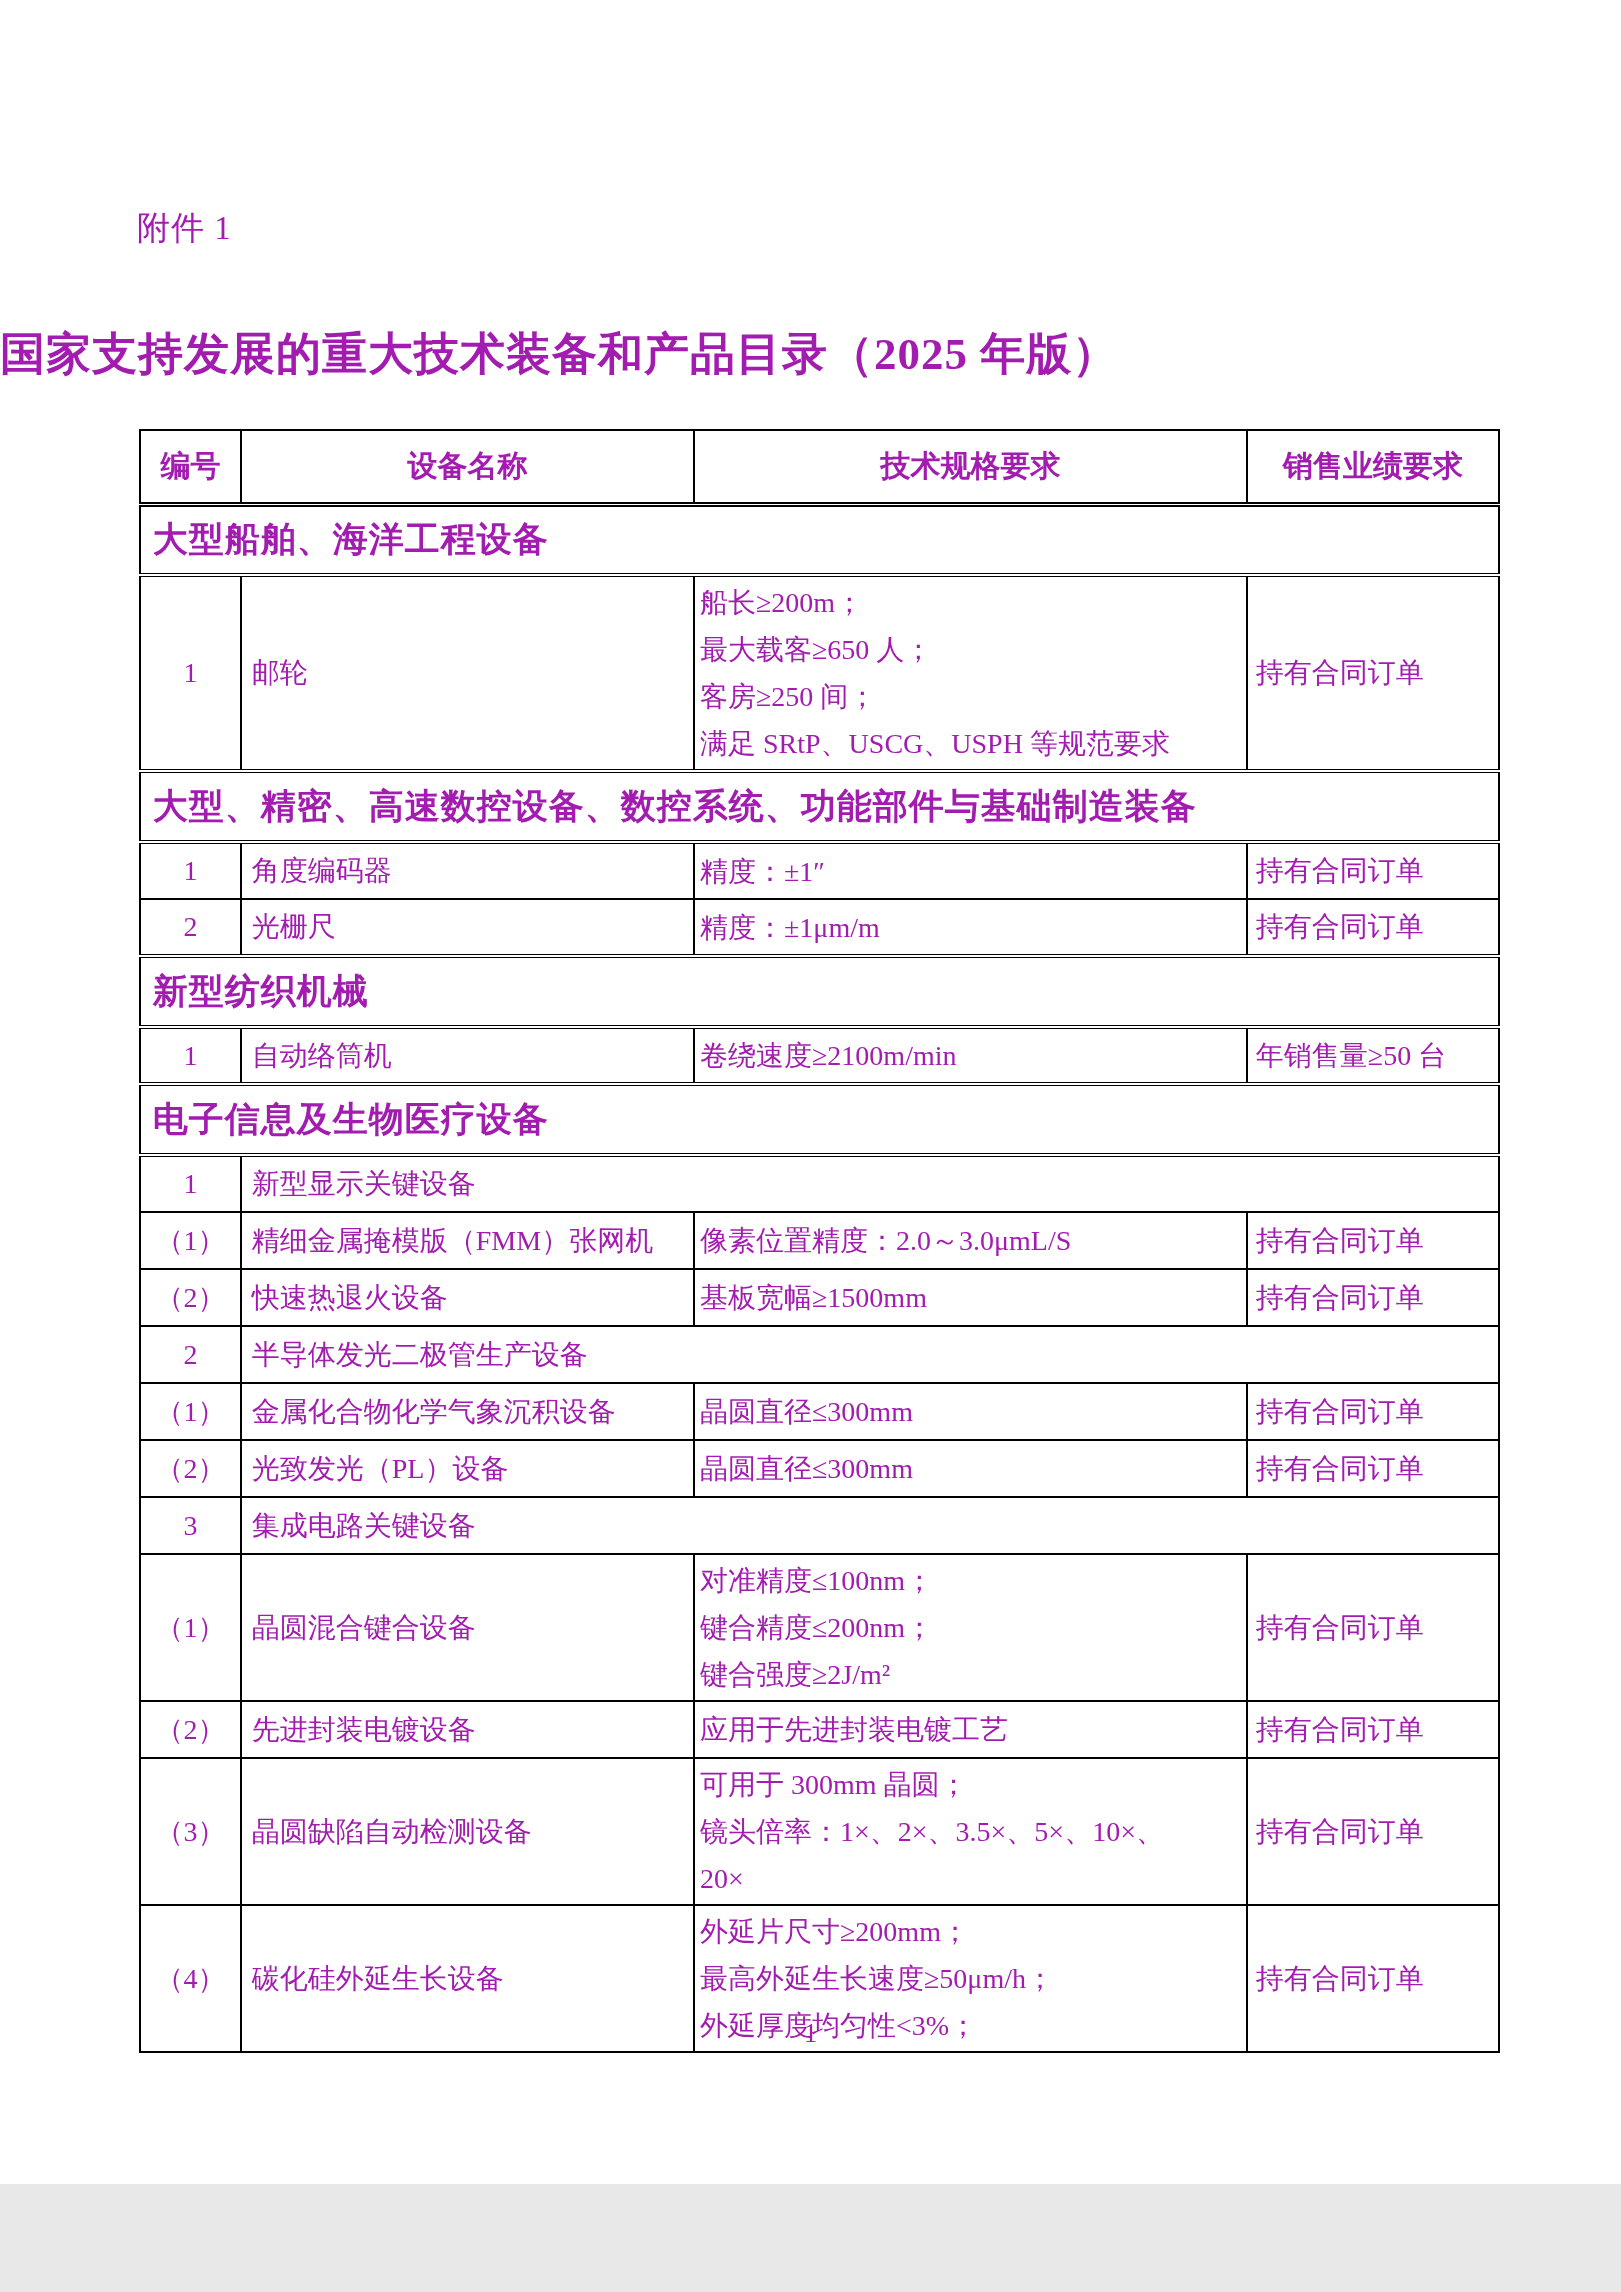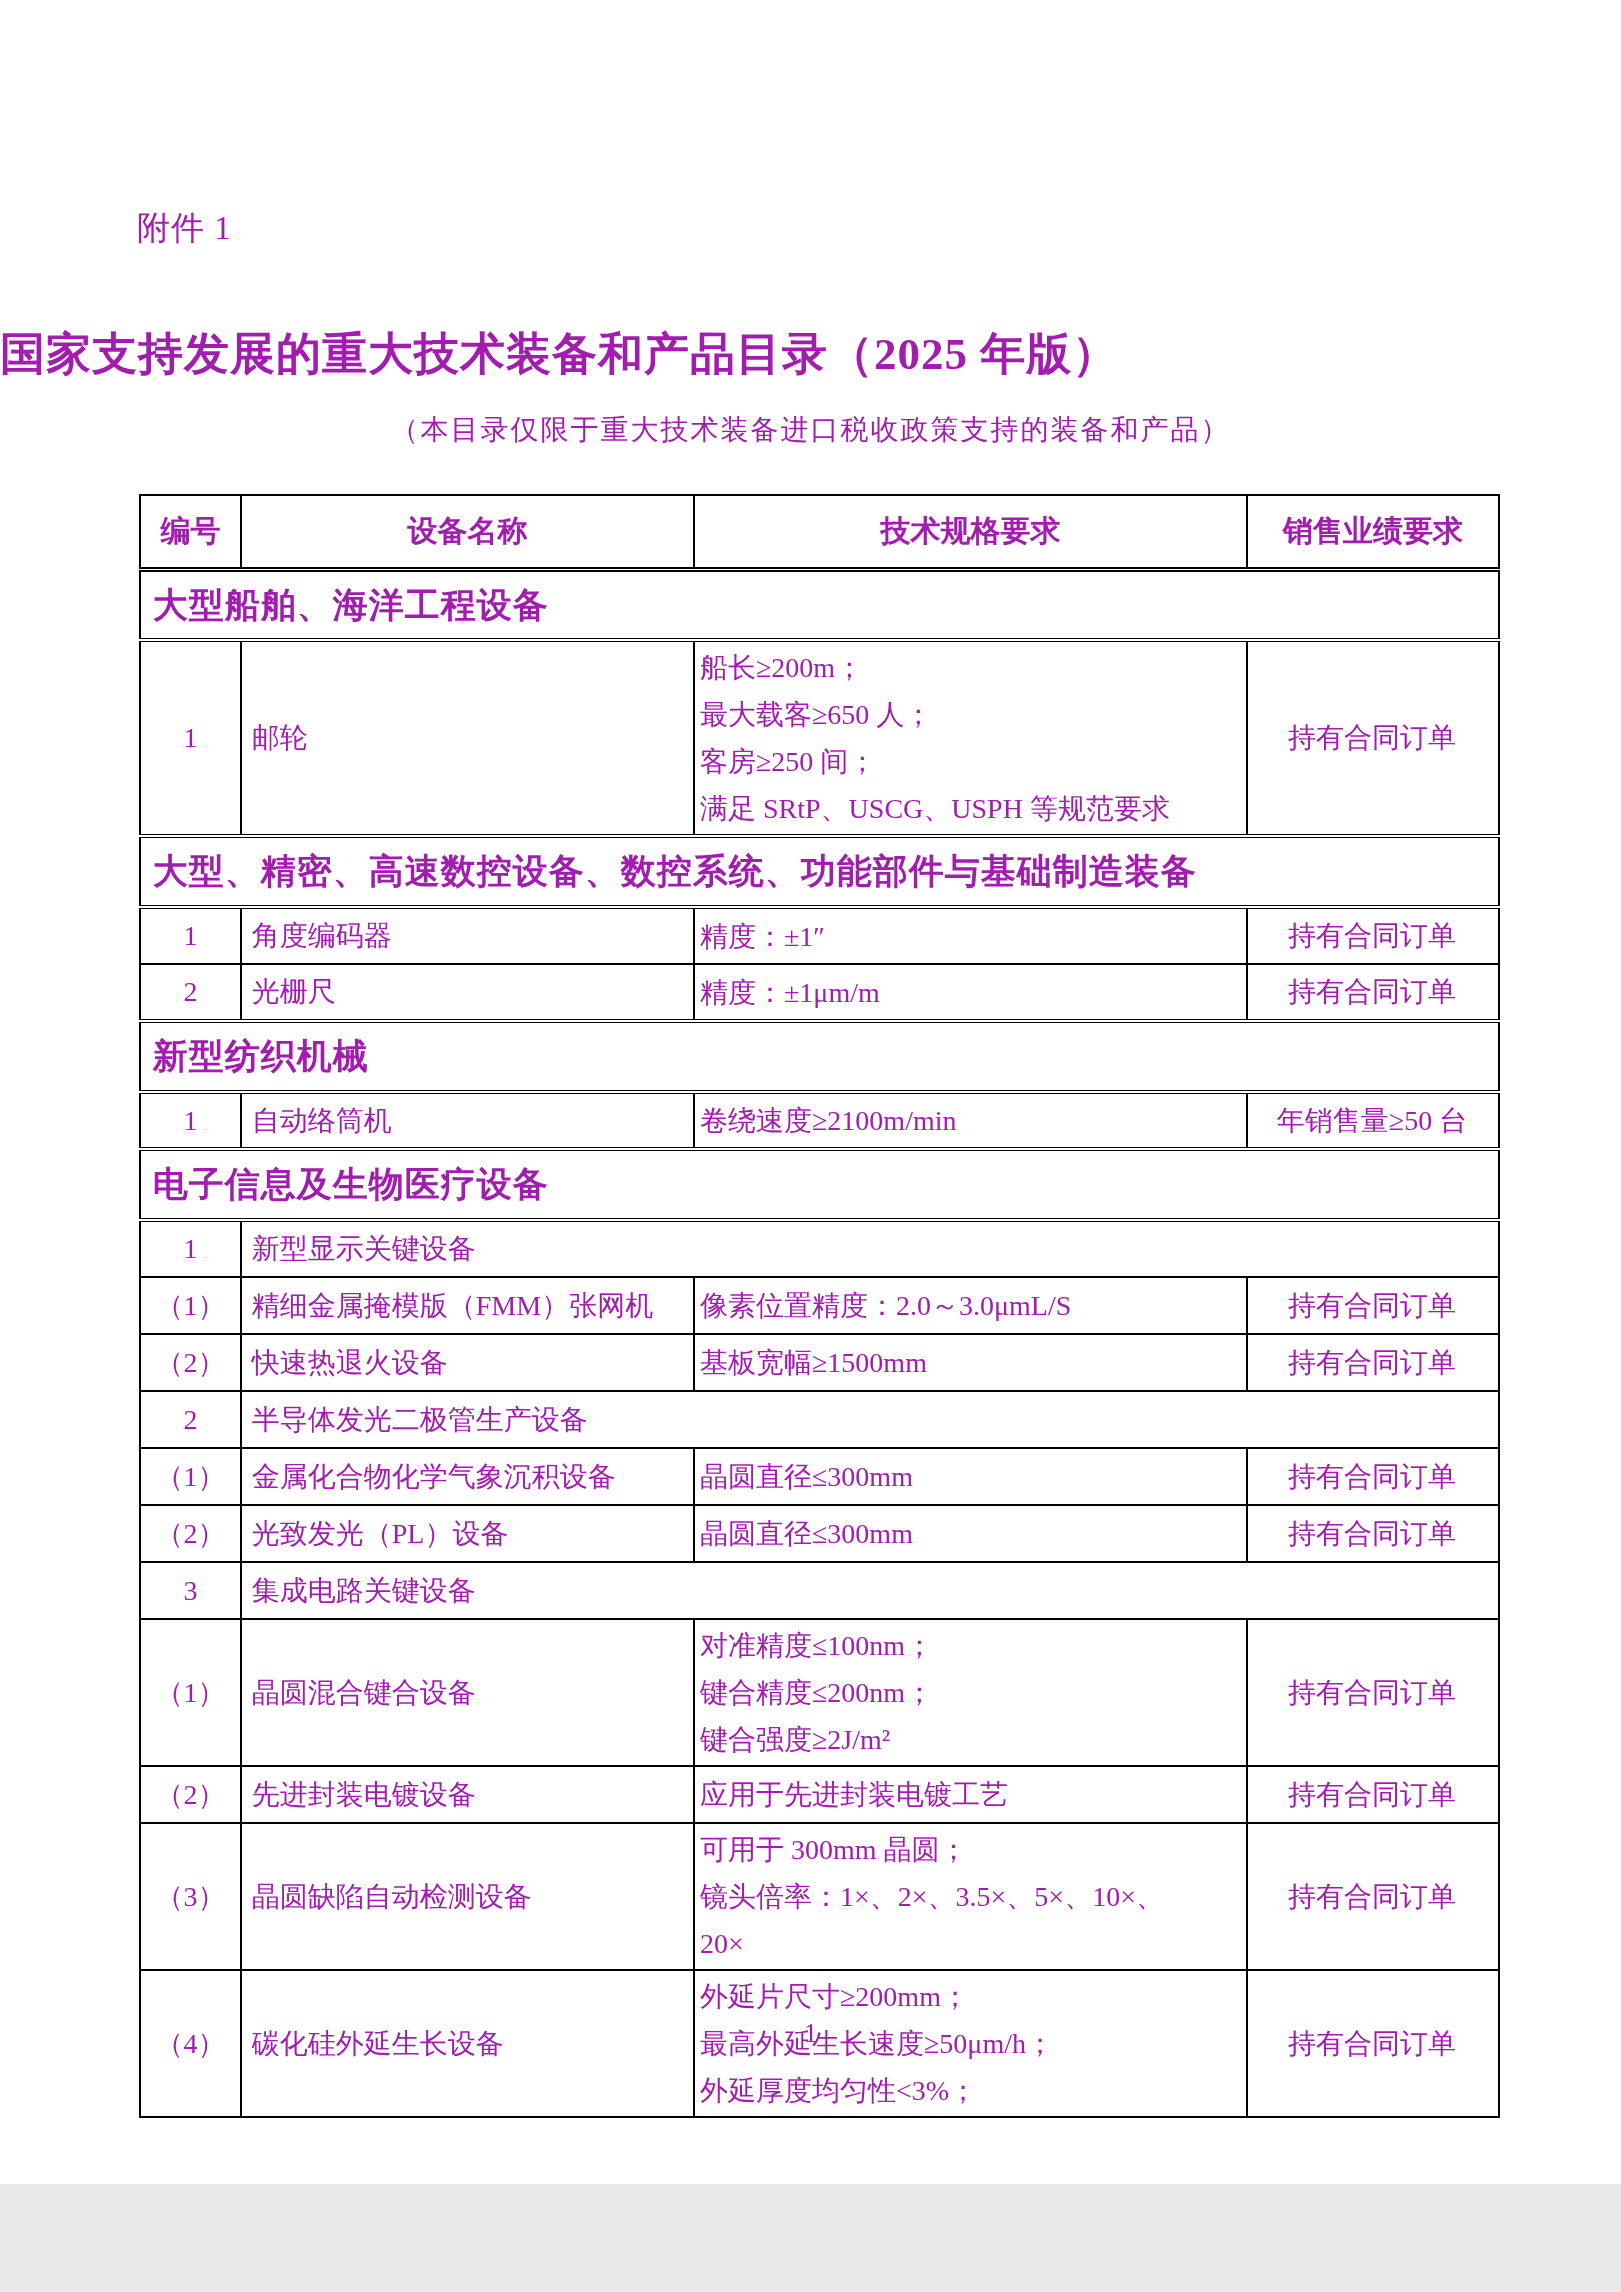--- a/index.html
+++ b/index.html
@@ -67,38 +67,37 @@
     border-top:4.9px double #000;
     border-bottom:4.9px double #000;
     letter-spacing:1px;
   }
   tr.row-l1, tr.row-span{height:57px;}
   tr.row-l3{height:139px;}
   tr.row-l4{height:192px;}
   td.cell-no{text-align:center;padding:2px 2px;}
   td.cell-name{text-align:left;padding-left:9.8px;}
   td.cell-spec{text-align:left;padding-left:5px;}
-  td.cell-sales{text-align:center;padding-left:7.8px;}
+  td.cell-sales{text-align:left;padding-left:7.8px;}
   .spec-line{line-height:47px;white-space:nowrap;}
   .page-number{
     position:absolute;
     bottom:135px;
     left:0;
     width:100%;
     text-align:center;
     font-size:26.5px;
   }
 </style>
 </head>
 <body>
 
 <div class="page">
   <div class="attachment">附件 1</div>
   <div class="title">国家支持发展的重大技术装备和产品目录（2025 年版）</div>
-  <div class="subtitle">（本目录仅限于重大技术装备进口税收政策支持的装备和产品）</div>
 
   <table class="catalog">
     <colgroup>
       <col class="c-no">
         <col class="c-name">
         <col class="c-spec">
         <col class="c-sales">
     </colgroup>
     <thead>
       <tr id="header-row">

